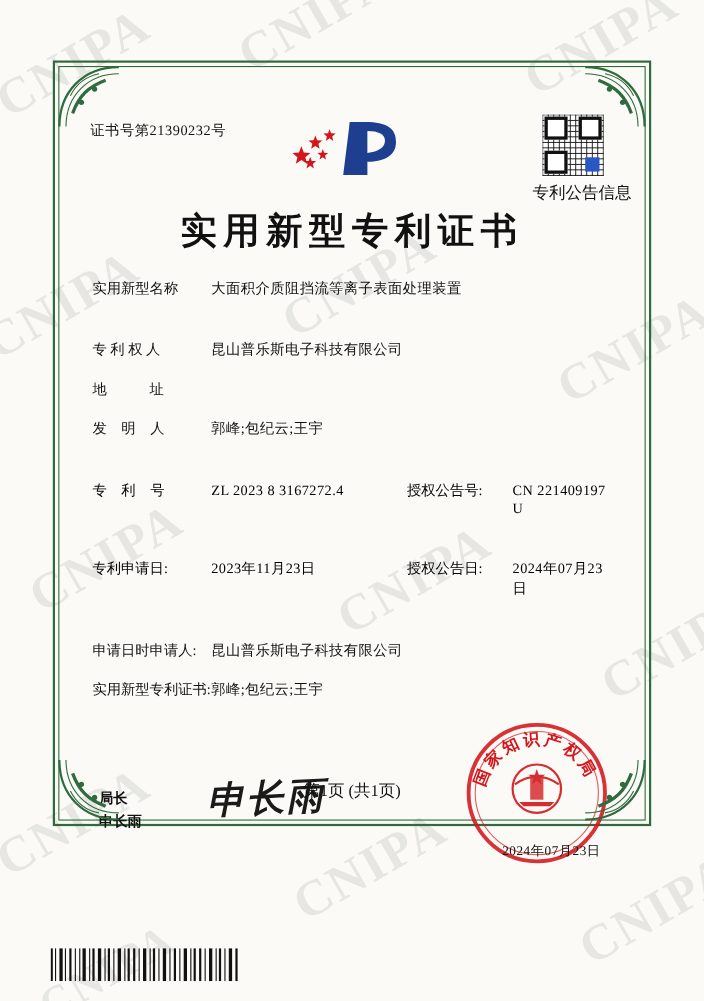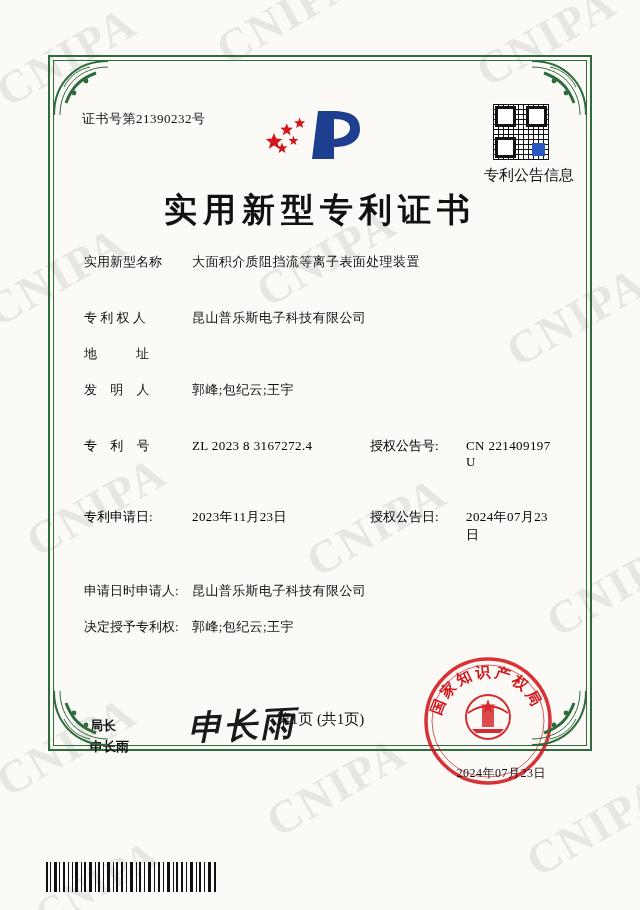--- a/index.html
+++ b/index.html
@@ -397,21 +397,21 @@
           <div class="val2">2024年07月23日</div>
         </div>
       </div>
 
       <div class="row gap-top">
         <div class="lbl">申请日时申请人:</div>
         <div class="val">昆山普乐斯电子科技有限公司</div>
       </div>
 
       <div class="row">
-        <div class="lbl">决定授予专利权:</div>
+        <div class="lbl">实用新型专利证书:</div>
         <div class="val">郭峰;包纪云;王宇</div>
       </div>
 
     </div>
 
     <div class="para">
     </div>
 
     <div class="sig-label">
       <div>局长</div>

